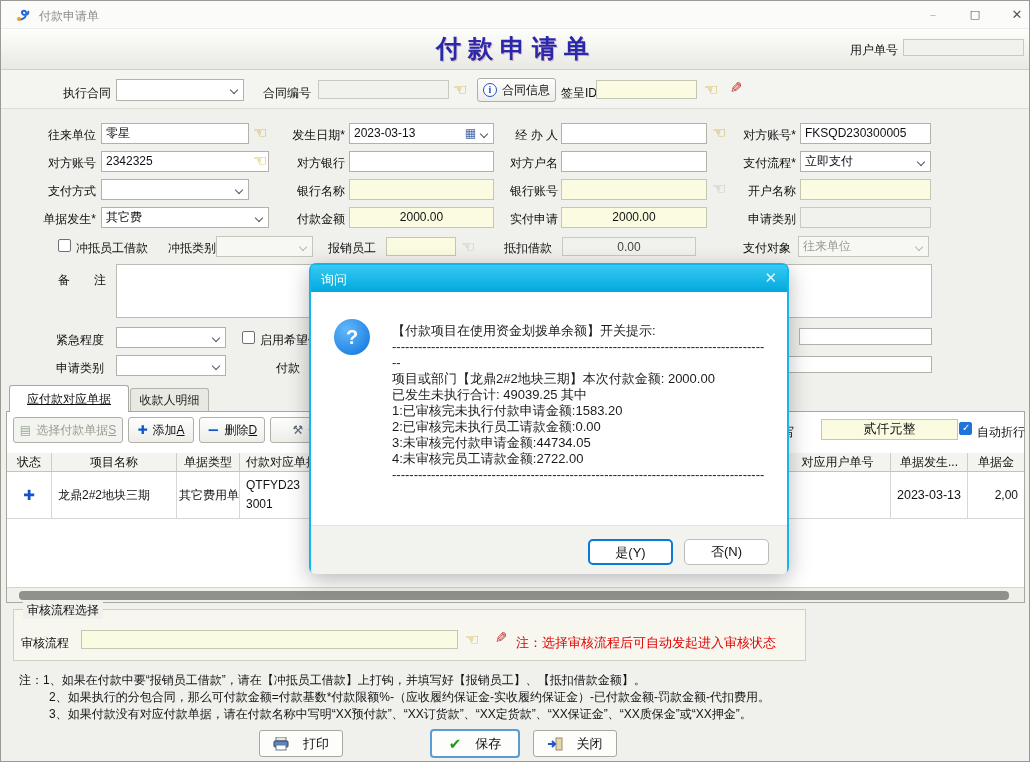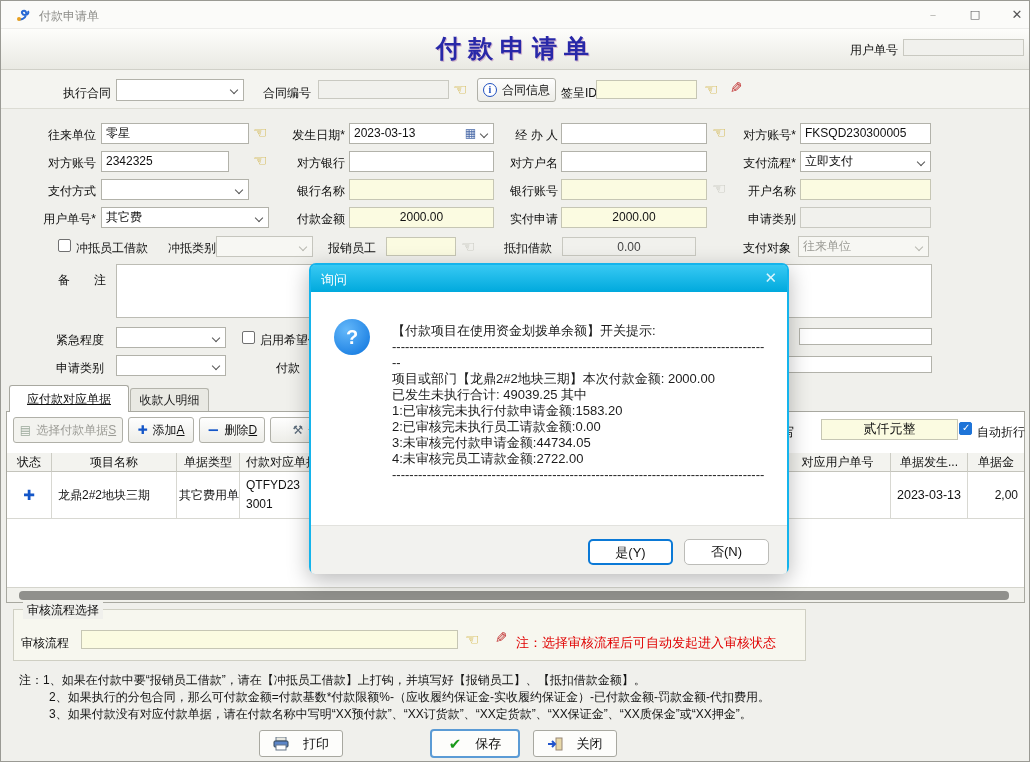--- a/index.html
+++ b/index.html
@@ -140,21 +140,21 @@
     <span class="abs calgrid" style="right:17px;top:3px">▦</span>
     <span class="chev"></span>
   </div>
   <span class="lbl rlbl" style="left:495px;top:126px;width:62px">经 办 人</span>
   <div class="inp" style="left:560px;top:122px;width:146px;height:21px"></div>
   <span class="hand" style="left:711px;top:124px">☜</span>
   <span class="lbl rlbl" style="left:727px;top:126px;width:68px">对方账号*</span>
   <div class="inp" style="left:799px;top:122px;width:131px;height:21px">FKSQD230300005</div>
 
   <span class="lbl rlbl" style="left:18px;top:154px;width:77px">对方账号</span>
-  <div class="inp" style="left:100px;top:150px;width:128px;height:21px">2342325</div>
+  <div class="inp" style="left:100px;top:150px;width:168px;height:21px">2342325</div>
   <span class="hand" style="left:252px;top:152px">☜</span>
   <span class="lbl rlbl" style="left:266px;top:154px;width:78px">对方银行</span>
   <div class="inp" style="left:348px;top:150px;width:145px;height:21px"></div>
   <span class="lbl rlbl" style="left:495px;top:154px;width:62px">对方户名</span>
   <div class="inp" style="left:560px;top:150px;width:146px;height:21px"></div>
   <span class="lbl rlbl" style="left:727px;top:154px;width:68px">支付流程*</span>
   <div class="select" style="left:799px;top:150px;width:131px;height:21px">
     <span>立即支付</span><span class="chev"></span>
   </div>
 
@@ -163,21 +163,21 @@
     <span></span><span class="chev"></span>
   </div>
   <span class="lbl rlbl" style="left:266px;top:182px;width:78px">银行名称</span>
   <div class="inp yellow" style="left:348px;top:178px;width:145px;height:21px"></div>
   <span class="lbl rlbl" style="left:495px;top:182px;width:62px">银行账号</span>
   <div class="inp yellow" style="left:560px;top:178px;width:146px;height:21px"></div>
   <span class="hand gray" style="left:711px;top:180px">☜</span>
   <span class="lbl rlbl" style="left:727px;top:182px;width:68px">开户名称</span>
   <div class="inp yellow" style="left:799px;top:178px;width:131px;height:21px"></div>
 
-  <span class="lbl rlbl" style="left:18px;top:210px;width:77px">用户单号*</span>
+  <span class="lbl rlbl" style="left:18px;top:210px;width:77px">单据发生*</span>
   <div class="select" style="left:100px;top:206px;width:168px;height:21px">
     <span>其它费</span><span class="chev"></span>
   </div>
   <span class="lbl rlbl" style="left:266px;top:210px;width:78px">付款金额</span>
   <div class="inp yellow num" style="left:348px;top:206px;width:145px;height:21px">2000.00</div>
   <span class="lbl rlbl" style="left:495px;top:210px;width:62px">实付申请</span>
   <div class="inp yellow num" style="left:560px;top:206px;width:146px;height:21px">2000.00</div>
   <span class="lbl rlbl" style="left:727px;top:210px;width:68px">申请类别</span>
   <div class="inp grayinp" style="left:799px;top:206px;width:131px;height:21px"></div>
 

